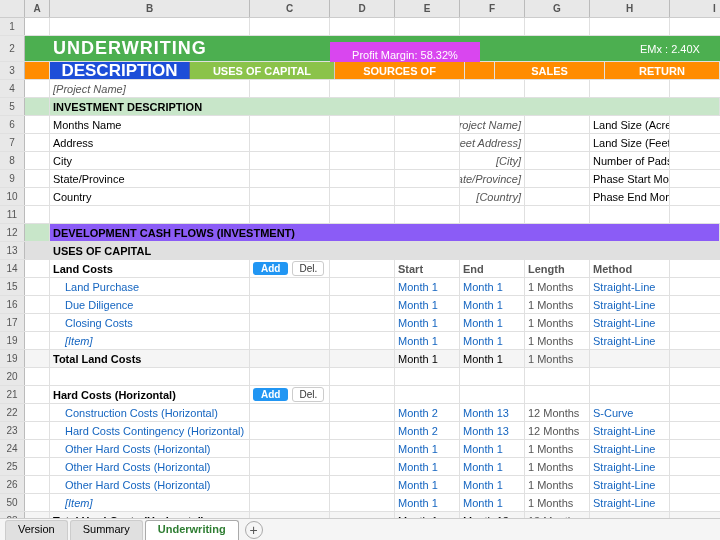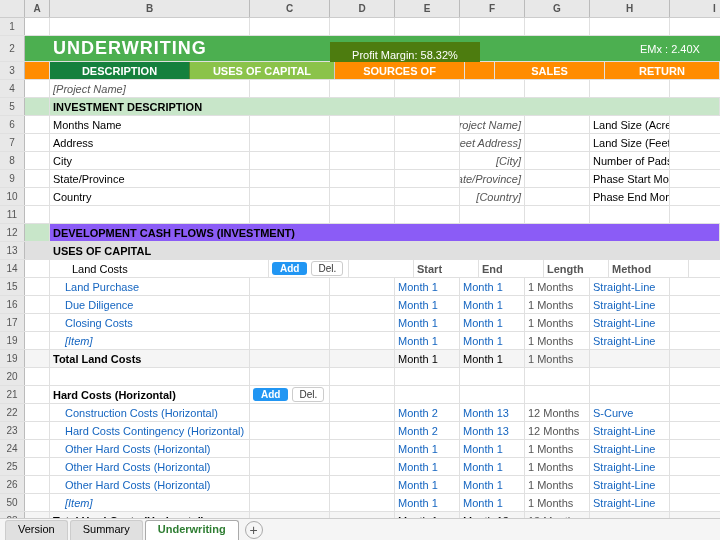--- a/index.html
+++ b/index.html
@@ -201,36 +201,36 @@
     </div>
 
     <div class="sheet-row" style="height:26px; min-height:26px; background:#4CAF50;">
       <div class="row-num" style="background:#e8e8e8; height:100%; align-self:stretch;">2</div>
       <div class="cell col-a" style="background:#4CAF50; border-right:none;"></div>
 
       <div class="cell" style="width:280px; min-width:280px; background:#4CAF50; border-right:none;">
         <span style="color:white; font-size:18px; font-weight:bold; letter-spacing:1px;">UNDERWRITING</span>
       </div>
 
-      <div class="cell" style="width:150px; min-width:150px; background:#4d7c0f; border-right:none; justify-content:center;margin-top:12px;">
+      <div class="cell" style="width:150px; min-width:150px; background:#d946ef; border-right:none; justify-content:center;margin-top:12px;">
         <span style="color:white; font-size:11px;">Profit Margin: 58.32%</span>
       </div>
 
       <div class="cell" style="flex:1; background:#4CAF50; border-right:none;"></div>
 
       <div class="cell" style="width:100px; background:#4CAF50; border-right:none; justify-content:center;">
         <span style="color:white; font-size:11px;">EMx : 2.40X</span>
       </div>
     </div>
 
     <div class="sheet-row" style="background:#FF8C00; height:18px;">
       <div class="row-num" style="background:#e8e8e8;">3</div>
       <div class="cell col-a" style="background:#FF8C00;"></div>
 
-      <div class="cell" style="width:140px; min-width:140px; background:#15803d; color:white; font-weight:bold; justify-content:center; font-size:11px; border-right:1px solid #e0900050;">DESCRIPTION</div>
+      <div class="cell" style="width:140px; min-width:140px; background:#1d4ed8; color:white; font-weight:bold; justify-content:center; font-size:17px; border-right:1px solid #e0900050;">DESCRIPTION</div>
 
       <div class="cell" style="width:145px; min-width:145px; background:#8BC34A; color:white; font-weight:bold; justify-content:center; font-size:11px; border-right:1px solid #ccc;">USES OF CAPITAL</div>
 
       <div class="cell" style="width:130px; min-width:130px; background:#FF8C00; color:white; font-weight:bold; justify-content:center; font-size:11px;">SOURCES OF</div>
 
       <div class="cell" style="width:30px; background:#FF8C00;"></div>
 
       <div class="cell" style="width:110px; min-width:110px; background:#FF8C00; color:white; font-weight:bold; justify-content:center;">SALES</div>
 
       <div class="cell" style="flex:1; background:#FF8C00; color:white; font-weight:bold; justify-content:center;">RETURN</div>
@@ -356,21 +356,21 @@
       <div class="cell col-f" style="background:#E0E0E0;"></div>
       <div class="cell col-g" style="background:#E0E0E0;"></div>
       <div class="cell col-h" style="background:#E0E0E0;"></div>
       <div class="cell col-i" style="background:#E0E0E0;"></div>
 
     </div>
 
     <div class="sheet-row">
       <div class="row-num">14</div>
       <div class="cell col-a"></div>
-      <div class="cell col-b" style="font-weight:normal;margin-left:19px;">Land Costs</div>
+      <div class="cell col-b" style="font-weight:bold;">Land Costs</div>
       <div class="cell col-c" style="gap:4px;">
         <button class="btn-add">Add</button>
         <button class="btn-del">Del.</button>
       </div>
       <div class="cell col-d"></div>
       <div class="cell col-e" style="font-weight:bold; color:#555;">Start</div>
       <div class="cell col-f" style="font-weight:bold; color:#555;">End</div>
       <div class="cell col-g" style="font-weight:bold; color:#555;">Length</div>
       <div class="cell col-h" style="font-weight:bold; color:#555;">Method</div>
       <div class="cell col-i"></div>

